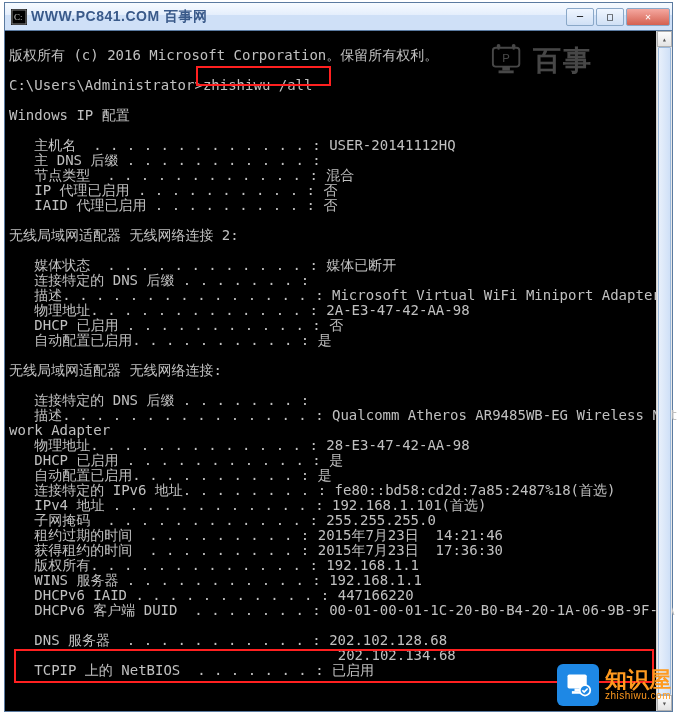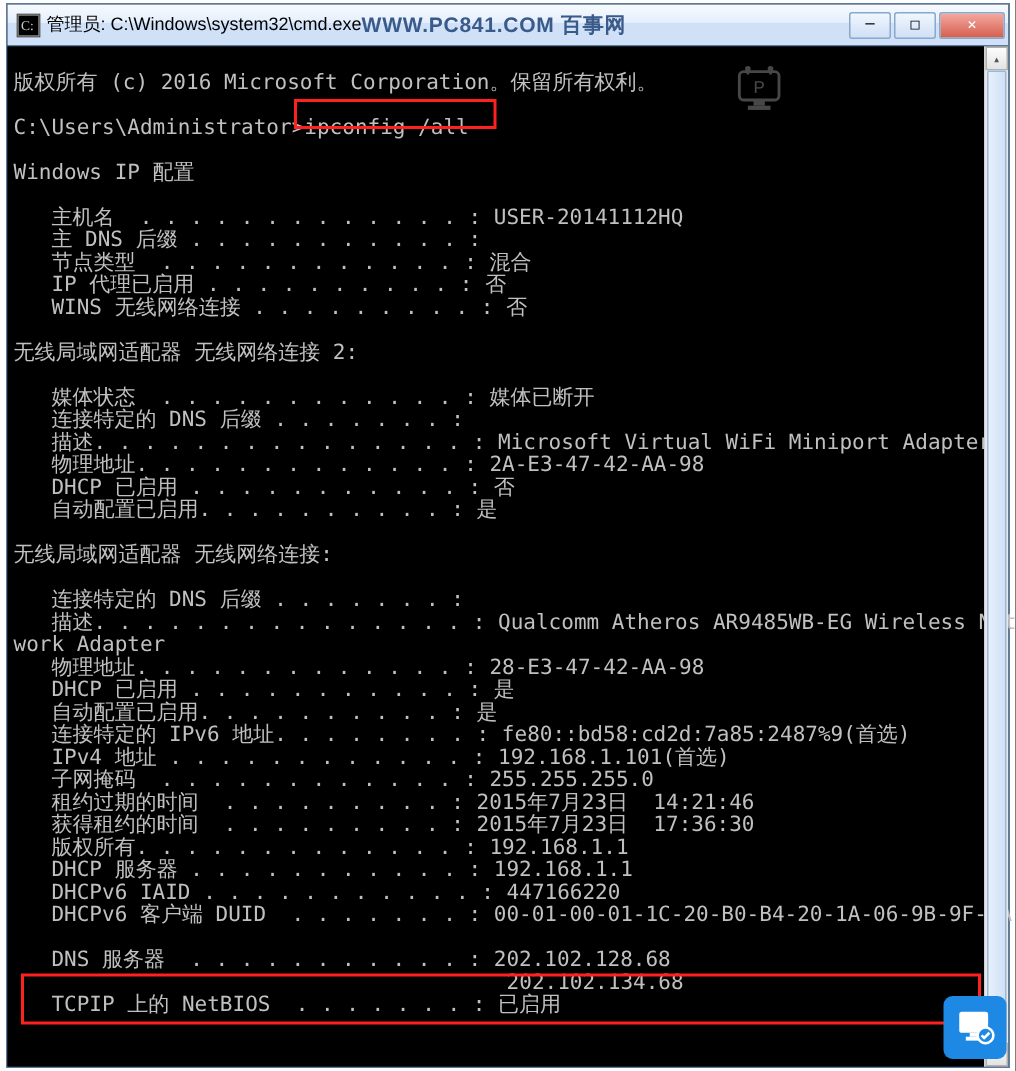--- a/index.html
+++ b/index.html
@@ -39,66 +39,65 @@
 
 <div class="window">
   <div class="titlebar">
     <span class="sys-icon">
       <svg viewBox="0 0 16 16">
           <rect x="0" y="0" width="16" height="16" fill="#000"></rect>
           <rect x="1" y="1" width="14" height="14" fill="#000" stroke="#888" stroke-width="1"></rect>
           <text x="3" y="11" font-size="9" fill="#ccc" font-family="Consolas">C:</text>
         </svg>
     </span>
-    <span class="title-text"><span>管理员: </span><span>C:\Windows\system32\cmd.exe</span></span>
     <span class="watermark-url">WWW.PC841.COM 百事网</span>
     <div class="win-btns">
       <div class="win-btn">─</div>
       <div class="win-btn">□</div>
       <div class="win-btn close">✕</div>
     </div>
   </div>
 
   <div class="term">
 <span>版权所有 (c) 2016 Microsoft Corporation。保留所有权利。</span>
 
-<span>C:\Users\Administrator&gt;</span><span>ipconfig /all</span>
+<span>C:\Users\Administrator&gt;</span><span>zhishiwu /all</span>
 
 <span>Windows IP 配置</span>
 
 <span><span>   主机名  . . . . . . . . . . . . . : </span><span>USER-20141112HQ</span></span>
 <span>   主 DNS 后缀 . . . . . . . . . . . :</span>
 <span><span>   节点类型  . . . . . . . . . . . . : </span><span>混合</span></span>
 <span><span>   IP 代理已启用 . . . . . . . . . . : </span><span>否</span></span>
-<span><span>   WINS 无线网络连接 . . . . . . . . . : </span><span>否</span></span>
+<span><span>   IAID 代理已启用 . . . . . . . . . : </span><span>否</span></span>
 
 <span>无线局域网适配器 无线网络连接 2:</span>
 
 <span><span>   媒体状态  . . . . . . . . . . . . : </span><span>媒体已断开</span></span>
 <span>   连接特定的 DNS 后缀 . . . . . . . :</span>
 <span><span>   描述. . . . . . . . . . . . . . . : </span><span>Microsoft Virtual WiFi Miniport Adapter</span></span>
 <span><span>   物理地址. . . . . . . . . . . . . : </span><span>2A-E3-47-42-AA-98</span></span>
 <span><span>   DHCP 已启用 . . . . . . . . . . . : </span><span>否</span></span>
 <span><span>   自动配置已启用. . . . . . . . . . : </span><span>是</span></span>
 
 <span>无线局域网适配器 无线网络连接:</span>
 
 <span>   连接特定的 DNS 后缀 . . . . . . . :</span>
 <span><span>   描述. . . . . . . . . . . . . . . : </span><span>Qualcomm Atheros AR9485WB-EG Wireless Net</span></span>
 <span>work Adapter</span>
 <span><span>   物理地址. . . . . . . . . . . . . : </span><span>28-E3-47-42-AA-98</span></span>
 <span><span>   DHCP 已启用 . . . . . . . . . . . : </span><span>是</span></span>
 <span><span>   自动配置已启用. . . . . . . . . . : </span><span>是</span></span>
-<span><span>   连接特定的 IPv6 地址. . . . . . . . : </span><span>fe80::bd58:cd2d:7a85:2487%9(首选)</span></span>
+<span><span>   连接特定的 IPv6 地址. . . . . . . . : </span><span>fe80::bd58:cd2d:7a85:2487%18(首选)</span></span>
 <span><span>   IPv4 地址 . . . . . . . . . . . . : </span><span>192.168.1.101(首选)</span></span>
 <span><span>   子网掩码  . . . . . . . . . . . . : </span><span>255.255.255.0</span></span>
 <span><span>   租约过期的时间  . . . . . . . . . : </span><span>2015年7月23日  14:21:46</span></span>
 <span><span>   获得租约的时间  . . . . . . . . . : </span><span>2015年7月23日  17:36:30</span></span>
 <span><span>   版权所有. . . . . . . . . . . . . : </span><span>192.168.1.1</span></span>
-<span><span>   DHCP 服务器 . . . . . . . . . . . : </span><span>192.168.1.1</span></span>
+<span><span>   WINS 服务器 . . . . . . . . . . . : </span><span>192.168.1.1</span></span>
 <span><span>   DHCPv6 IAID . . . . . . . . . . . : </span><span>447166220</span></span>
 <span><span>   DHCPv6 客户端 DUID  . . . . . . . : </span><span>00-01-00-01-1C-20-B0-B4-20-1A-06-9B-9F-7A</span></span>
 
 <span><span>   DNS 服务器  . . . . . . . . . . . : </span><span>202.102.128.68</span></span>
 <span><span>                                       </span><span>202.102.134.68</span></span>
 <span><span>   TCPIP 上的 NetBIOS  . . . . . . . : </span><span>已启用</span></span>
     <div class="scrollbar">
       <div class="sb-btn">▴</div>
       <div class="sb-track"><div class="sb-thumb"></div></div>
       <div class="sb-btn">▾</div>
@@ -115,25 +114,30 @@
         <rect x="4" y="4" width="28" height="20" rx="3" fill="none" stroke="#fff" stroke-width="2"></rect>
         <circle cx="10" cy="2" r="2" fill="#fff"></circle>
         <circle cx="26" cy="2" r="2" fill="#fff"></circle>
         <line x1="10" y1="2" x2="10" y2="6" stroke="#fff" stroke-width="2"></line>
         <line x1="26" y1="2" x2="26" y2="6" stroke="#fff" stroke-width="2"></line>
         <rect x="14" y="24" width="8" height="4" fill="#fff"></rect>
         <rect x="10" y="28" width="16" height="3" fill="#fff"></rect>
         <text x="18" y="19" text-anchor="middle" font-size="12" fill="#fff" font-family="Arial">P</text>
       </svg>
   </span>
+  <span class="txt">百事</span>
 </div>
 
 <div class="wm-zsw">
   <div class="badge">
     <svg viewBox="0 0 32 32">
         <rect x="4" y="4" width="22" height="16" rx="2" fill="#fff"></rect>
         <rect x="12" y="20" width="6" height="3" fill="#fff"></rect>
         <rect x="9" y="23" width="12" height="3" fill="#fff"></rect>
         <circle cx="24" cy="22" r="6" fill="#1e88e5" stroke="#fff" stroke-width="2"></circle>
         <path d="M21 22 l2 2 l4 -4" stroke="#fff" stroke-width="2" fill="none"></path>
       </svg>
   </div>
+  <div class="zt">
+    <span class="z1">知识屋</span>
+    <span class="z2">zhishiwu.com</span>
+  </div>
 </div>
 
 </body></html>

